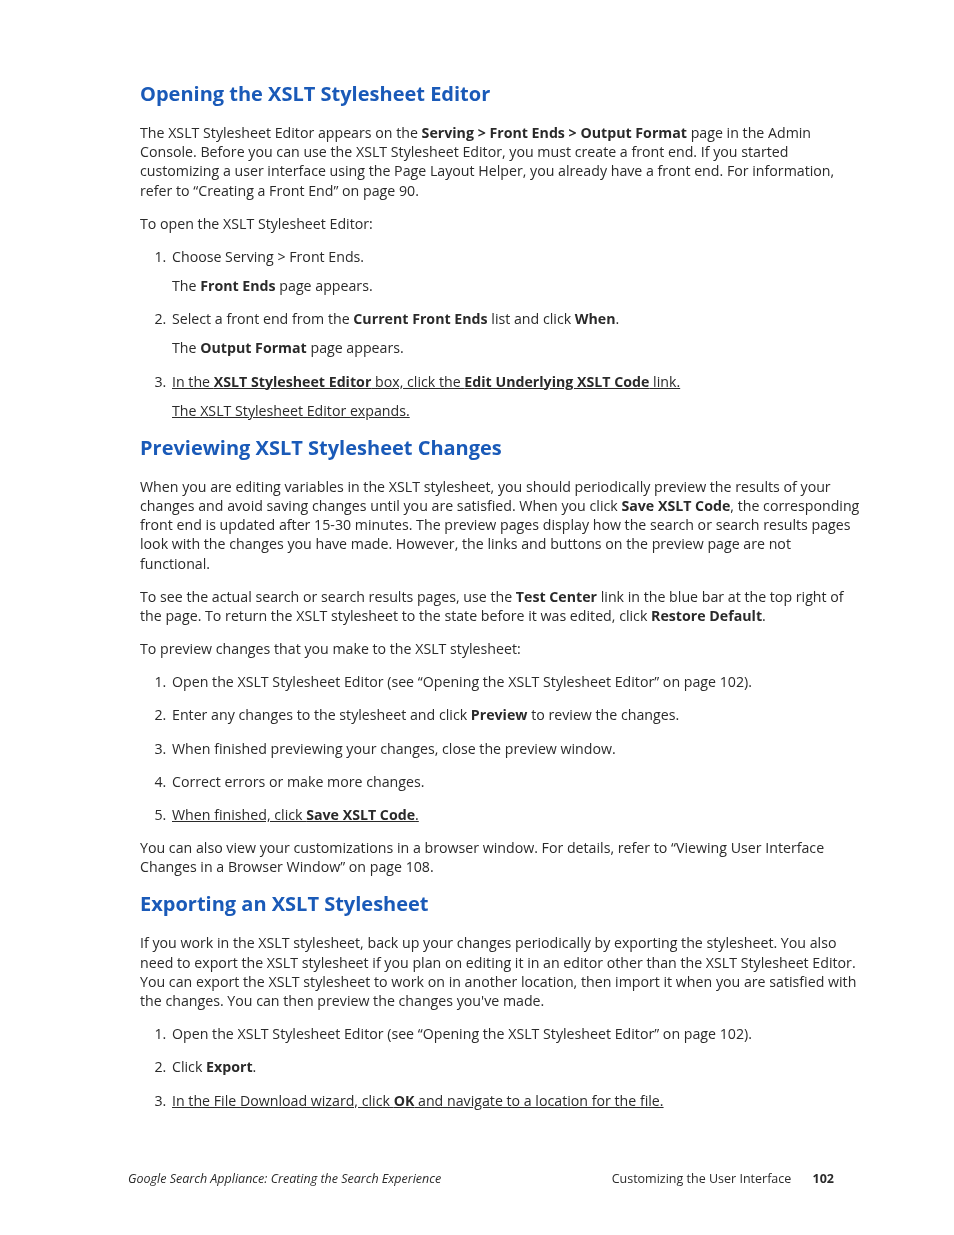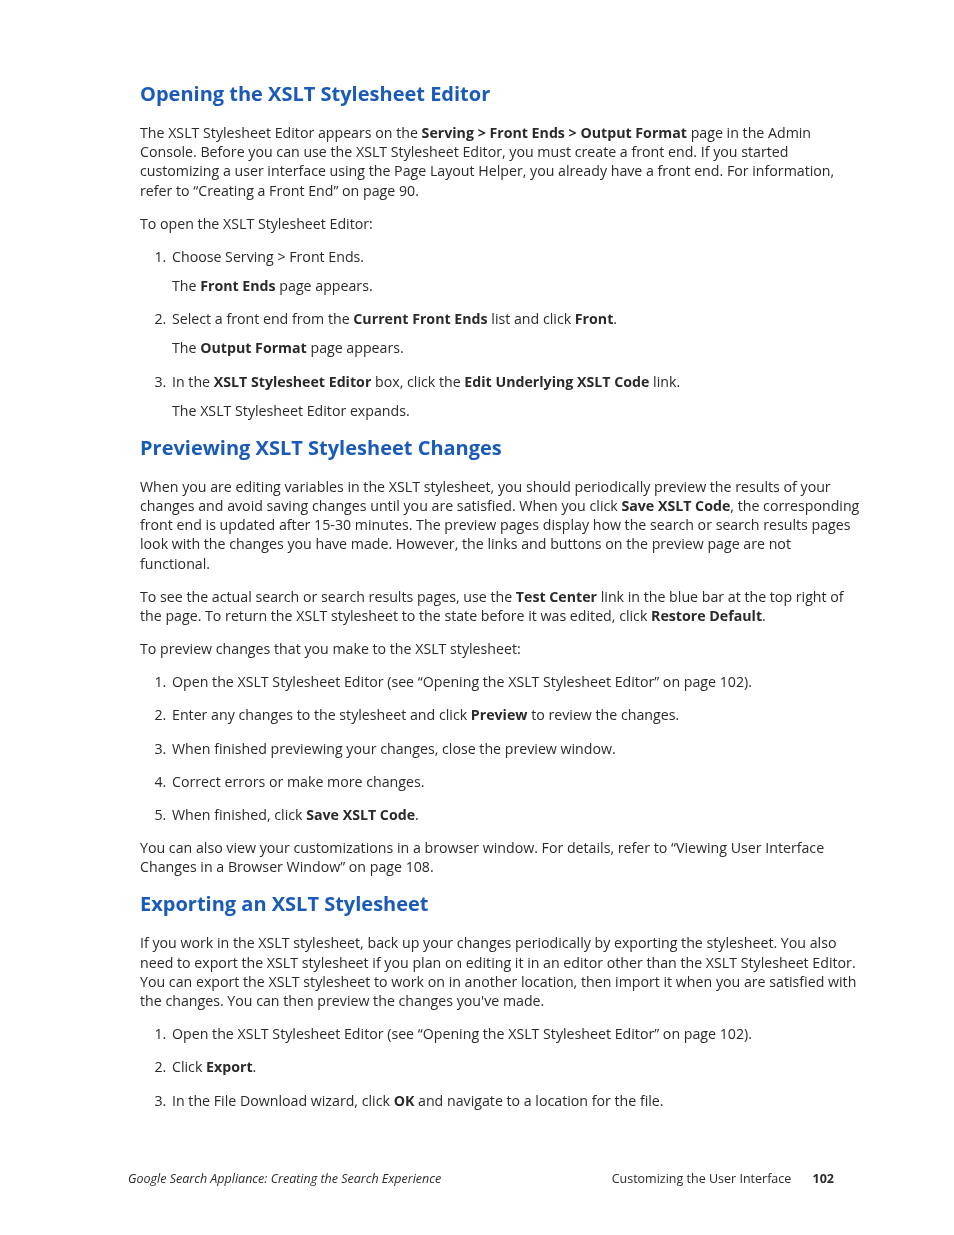--- a/index.html
+++ b/index.html
@@ -39,20 +39,21 @@
     font-size: 14.2px;
     line-height: 1.35;
     color: #2a2a2a;
   }
   ol li {
     margin-bottom: 14px;
     padding-left: 2px;
   }
   ol li:last-child {
     margin-bottom: 0;
+    text-decoration: underline;
   }
   .sub {
     margin: 10px 0 0 0;
     font-size: 14.2px;
     line-height: 1.35;
   }
   b { font-weight: 700; }
   .footer {
     position: absolute;
     bottom: 48px;
@@ -85,21 +86,21 @@
   <p>To open the XSLT Stylesheet Editor:</p>
 
   <ol>
     <li>
       <span>Choose Serving &gt; Front Ends.</span>
       <p class="sub">
         <span>The </span><b>Front Ends</b><span> page appears.</span>
       </p>
     </li>
     <li>
-      <span>Select a front end from the </span><b>Current Front Ends</b><span> list and click </span><b>Front</b><span>.</span>
+      <span>Select a front end from the </span><b>Current Front Ends</b><span> list and click </span><b>When</b><span>.</span>
       <p class="sub">
         <span>The </span><b>Output Format</b><span> page appears.</span>
       </p>
     </li>
     <li>
       <span>In the </span><b>XSLT Stylesheet Editor</b><span> box, click the </span><b>Edit Underlying XSLT Code</b><span> link.</span>
       <p class="sub">The XSLT Stylesheet Editor expands.</p>
     </li>
   </ol>
 

